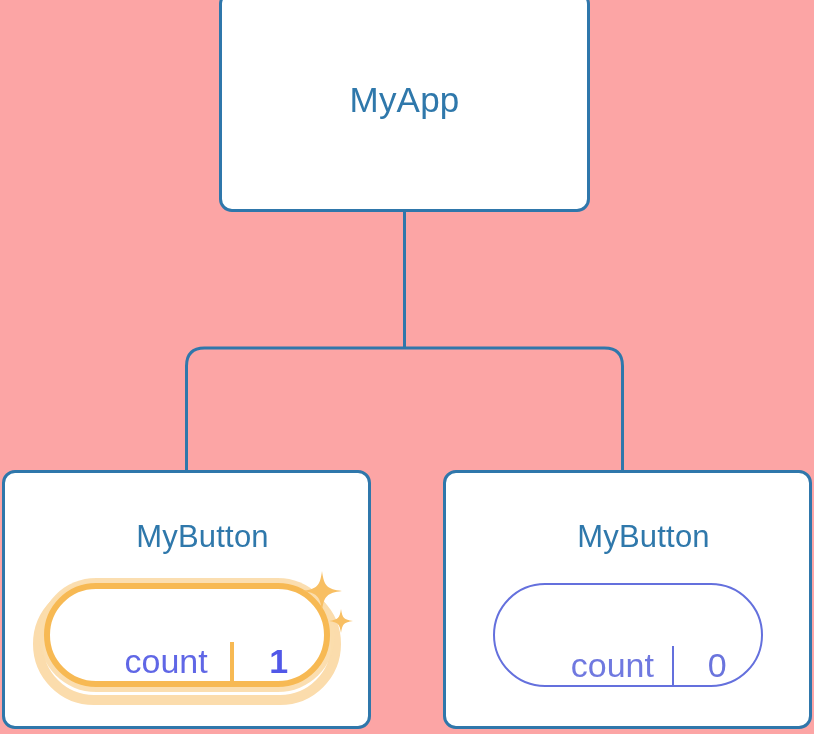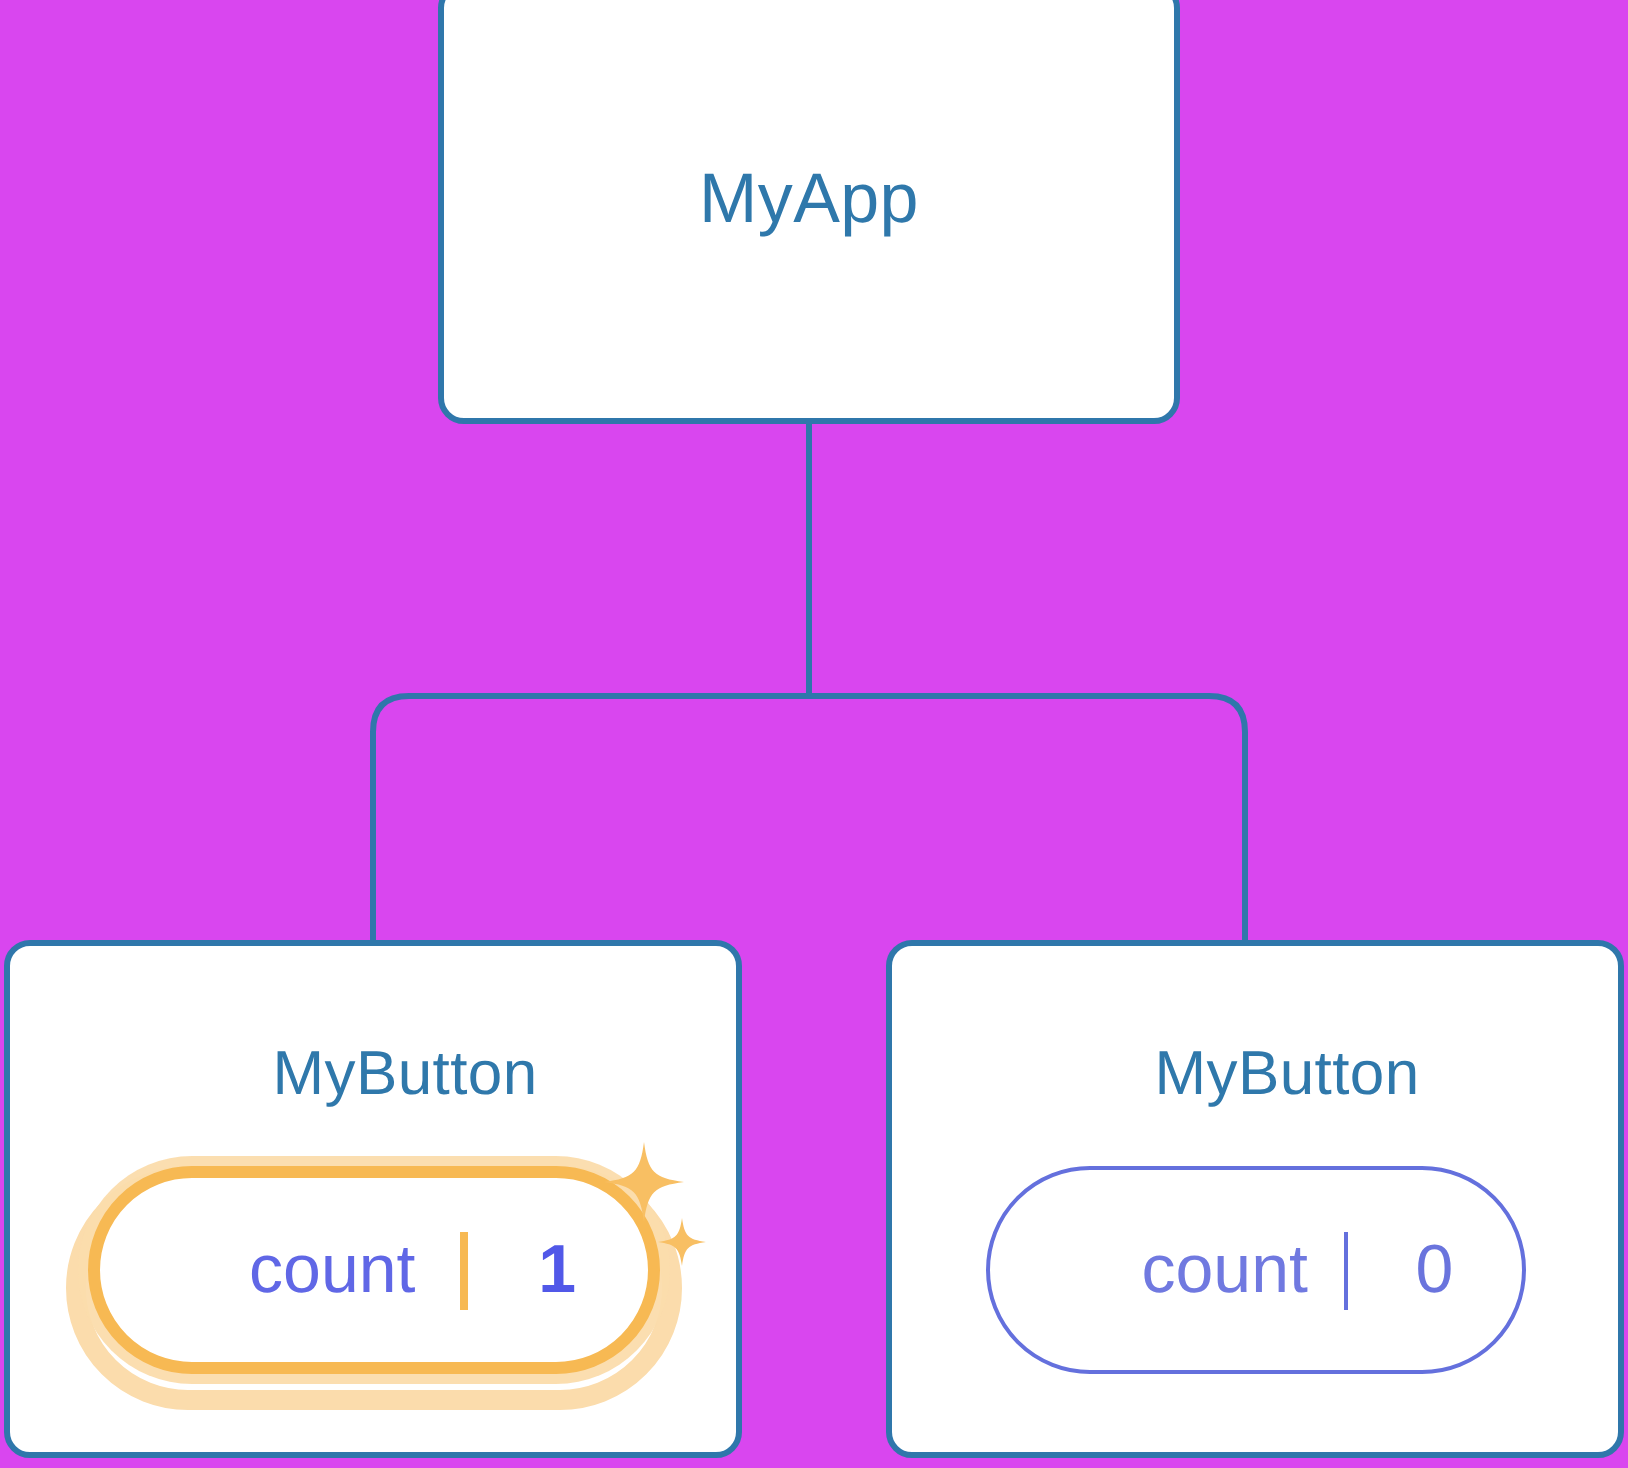--- a/index.html
+++ b/index.html
@@ -10,21 +10,21 @@
     width: 814px;
     height: 734px;
     background: #4b6a76;
     font-family: "Liberation Sans", sans-serif;
     overflow: hidden;
   }
   #stage {
     position: relative;
     width: 814px;
     height: 734px;
-    background: #d946ef;
+    background: #fca5a5;
   }
 
   
   #connectors {
     position: absolute;
     left: 0;
     top: 0;
     width: 814px;
     height: 734px;
     z-index: 1;
@@ -84,21 +84,21 @@
   
   .pill-wrap {
     position: absolute;
     left: 50%;
     transform: translateX(-50%);
     top: 110px;
   }
   .pill {
     position: relative;
     display: flex;
-    align-items: center;
+    align-items: flex-end;
     height: 104px;
     border-radius: 52px;
     box-sizing: border-box;
     background: #ffffff;
   }
   .pill-key, .pill-val {
     display: flex;
     align-items: center;
     justify-content: center;
     box-sizing: border-box;

